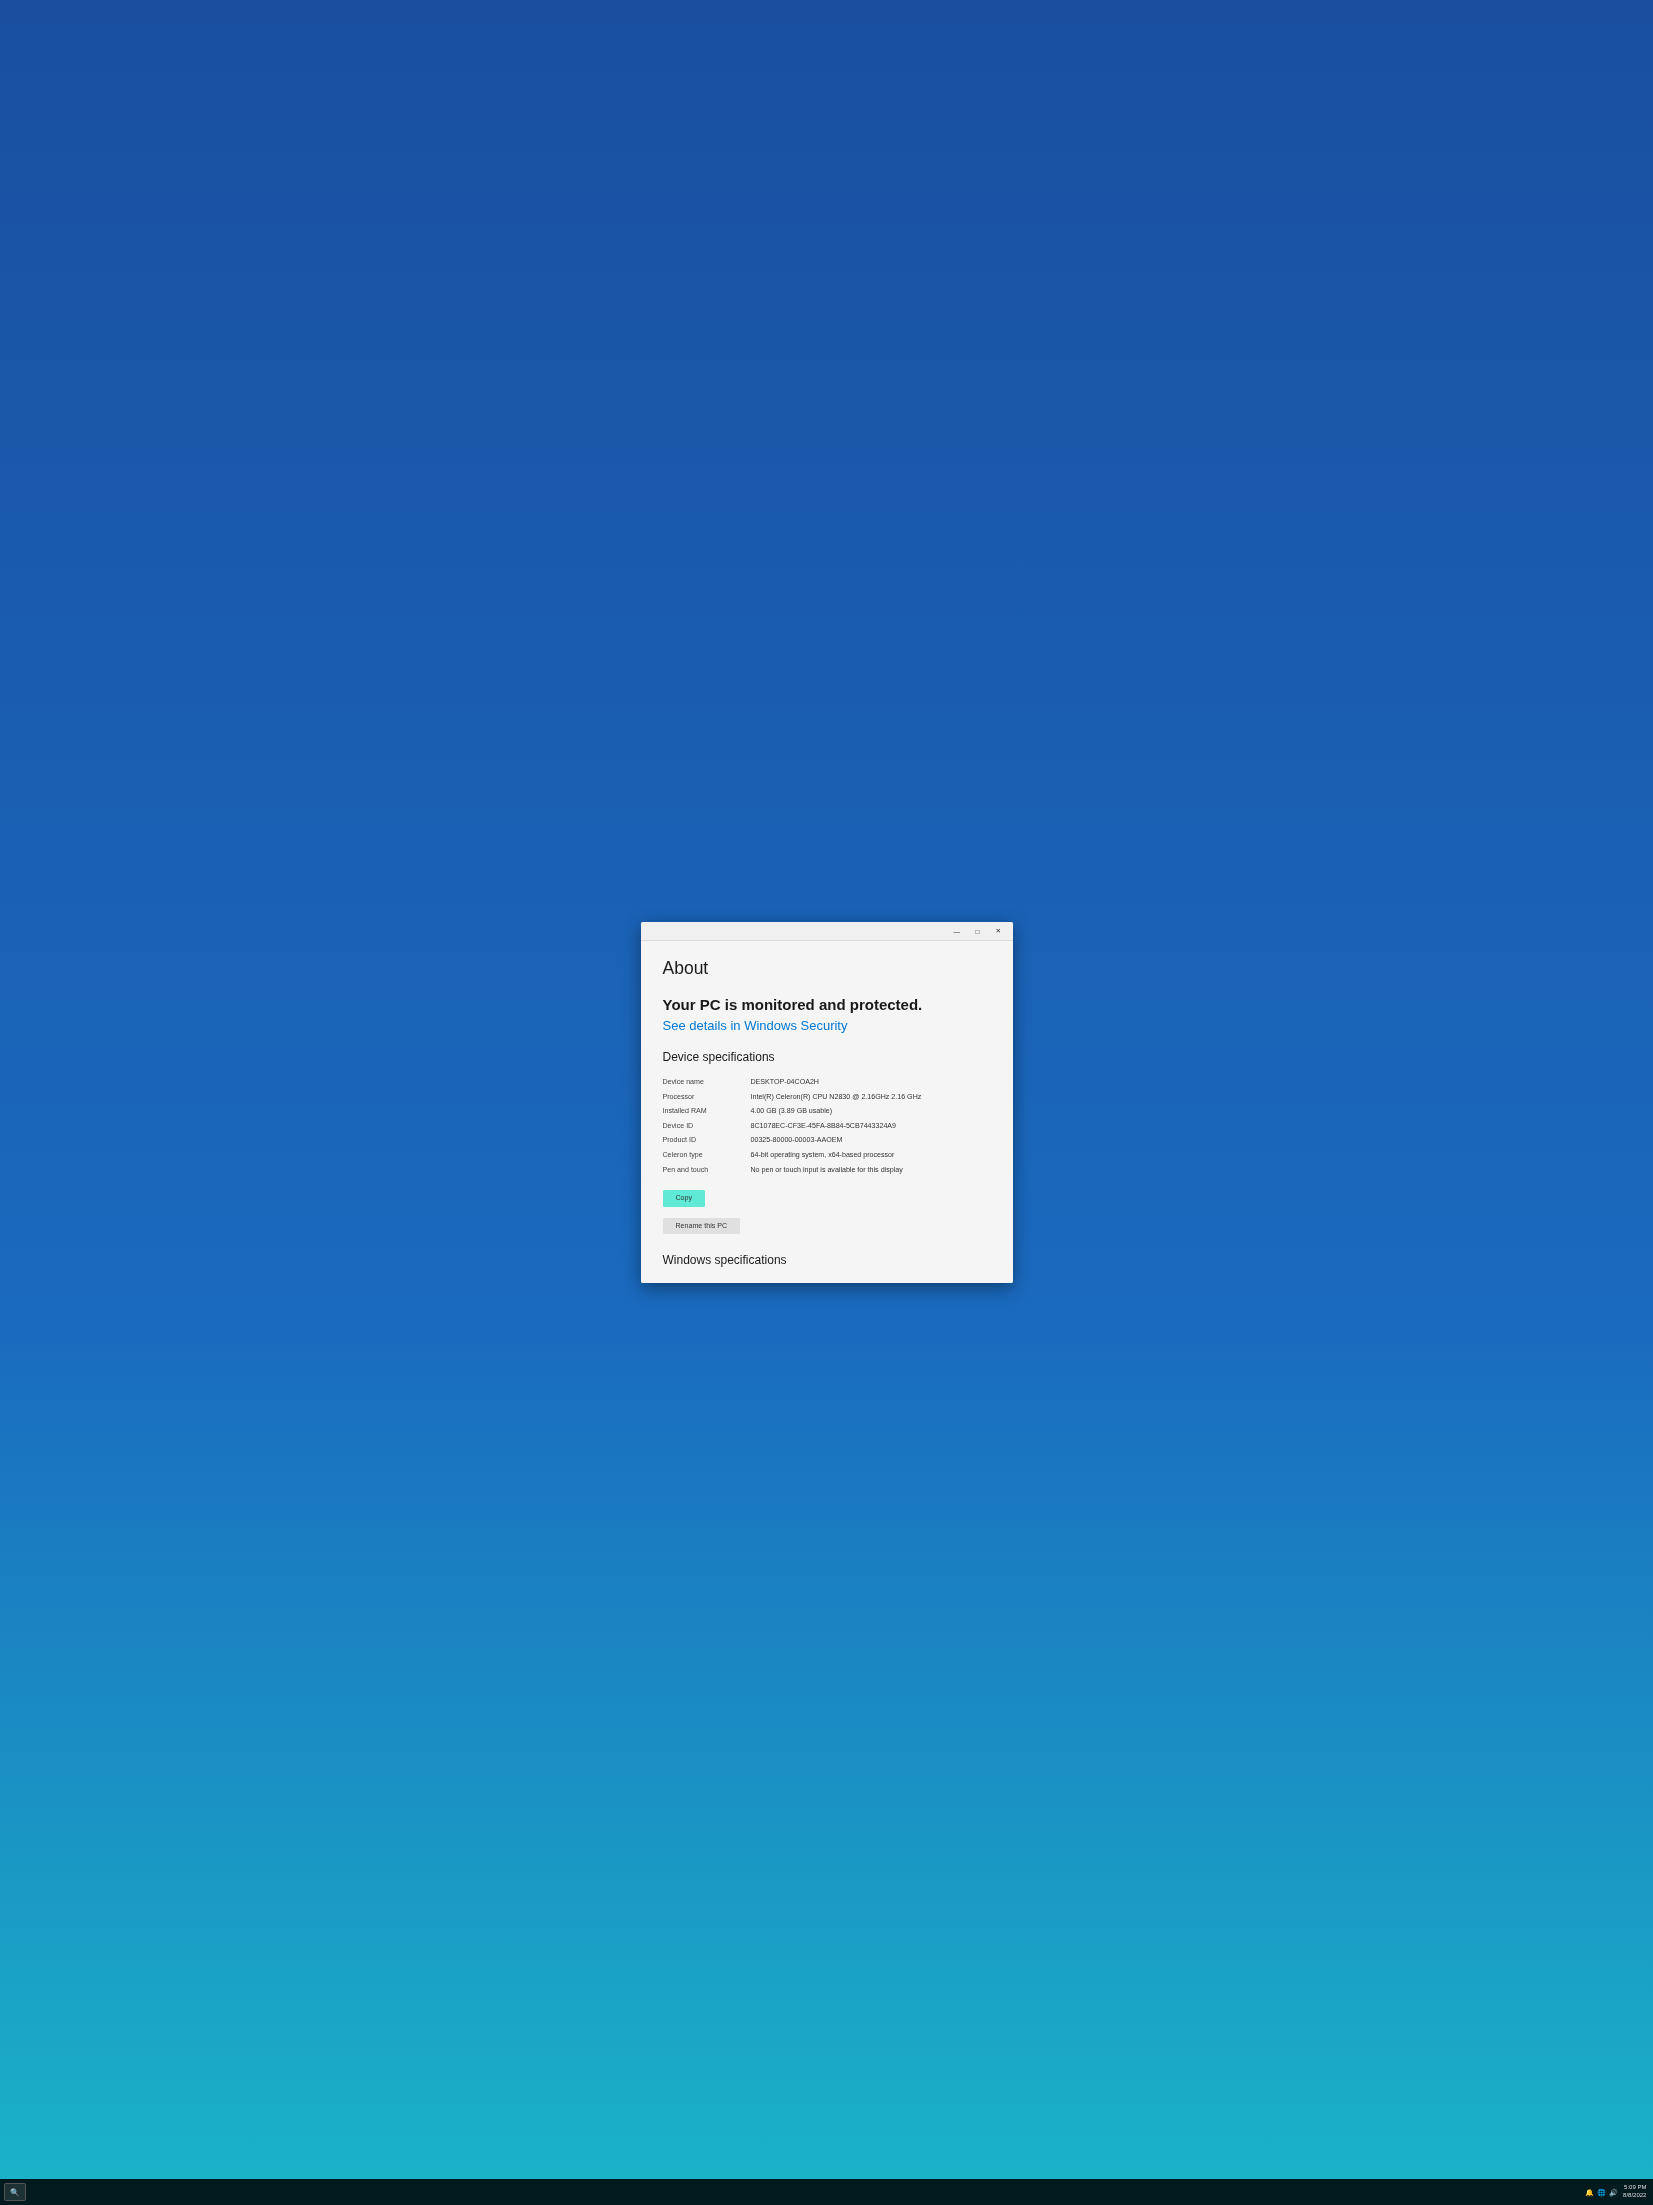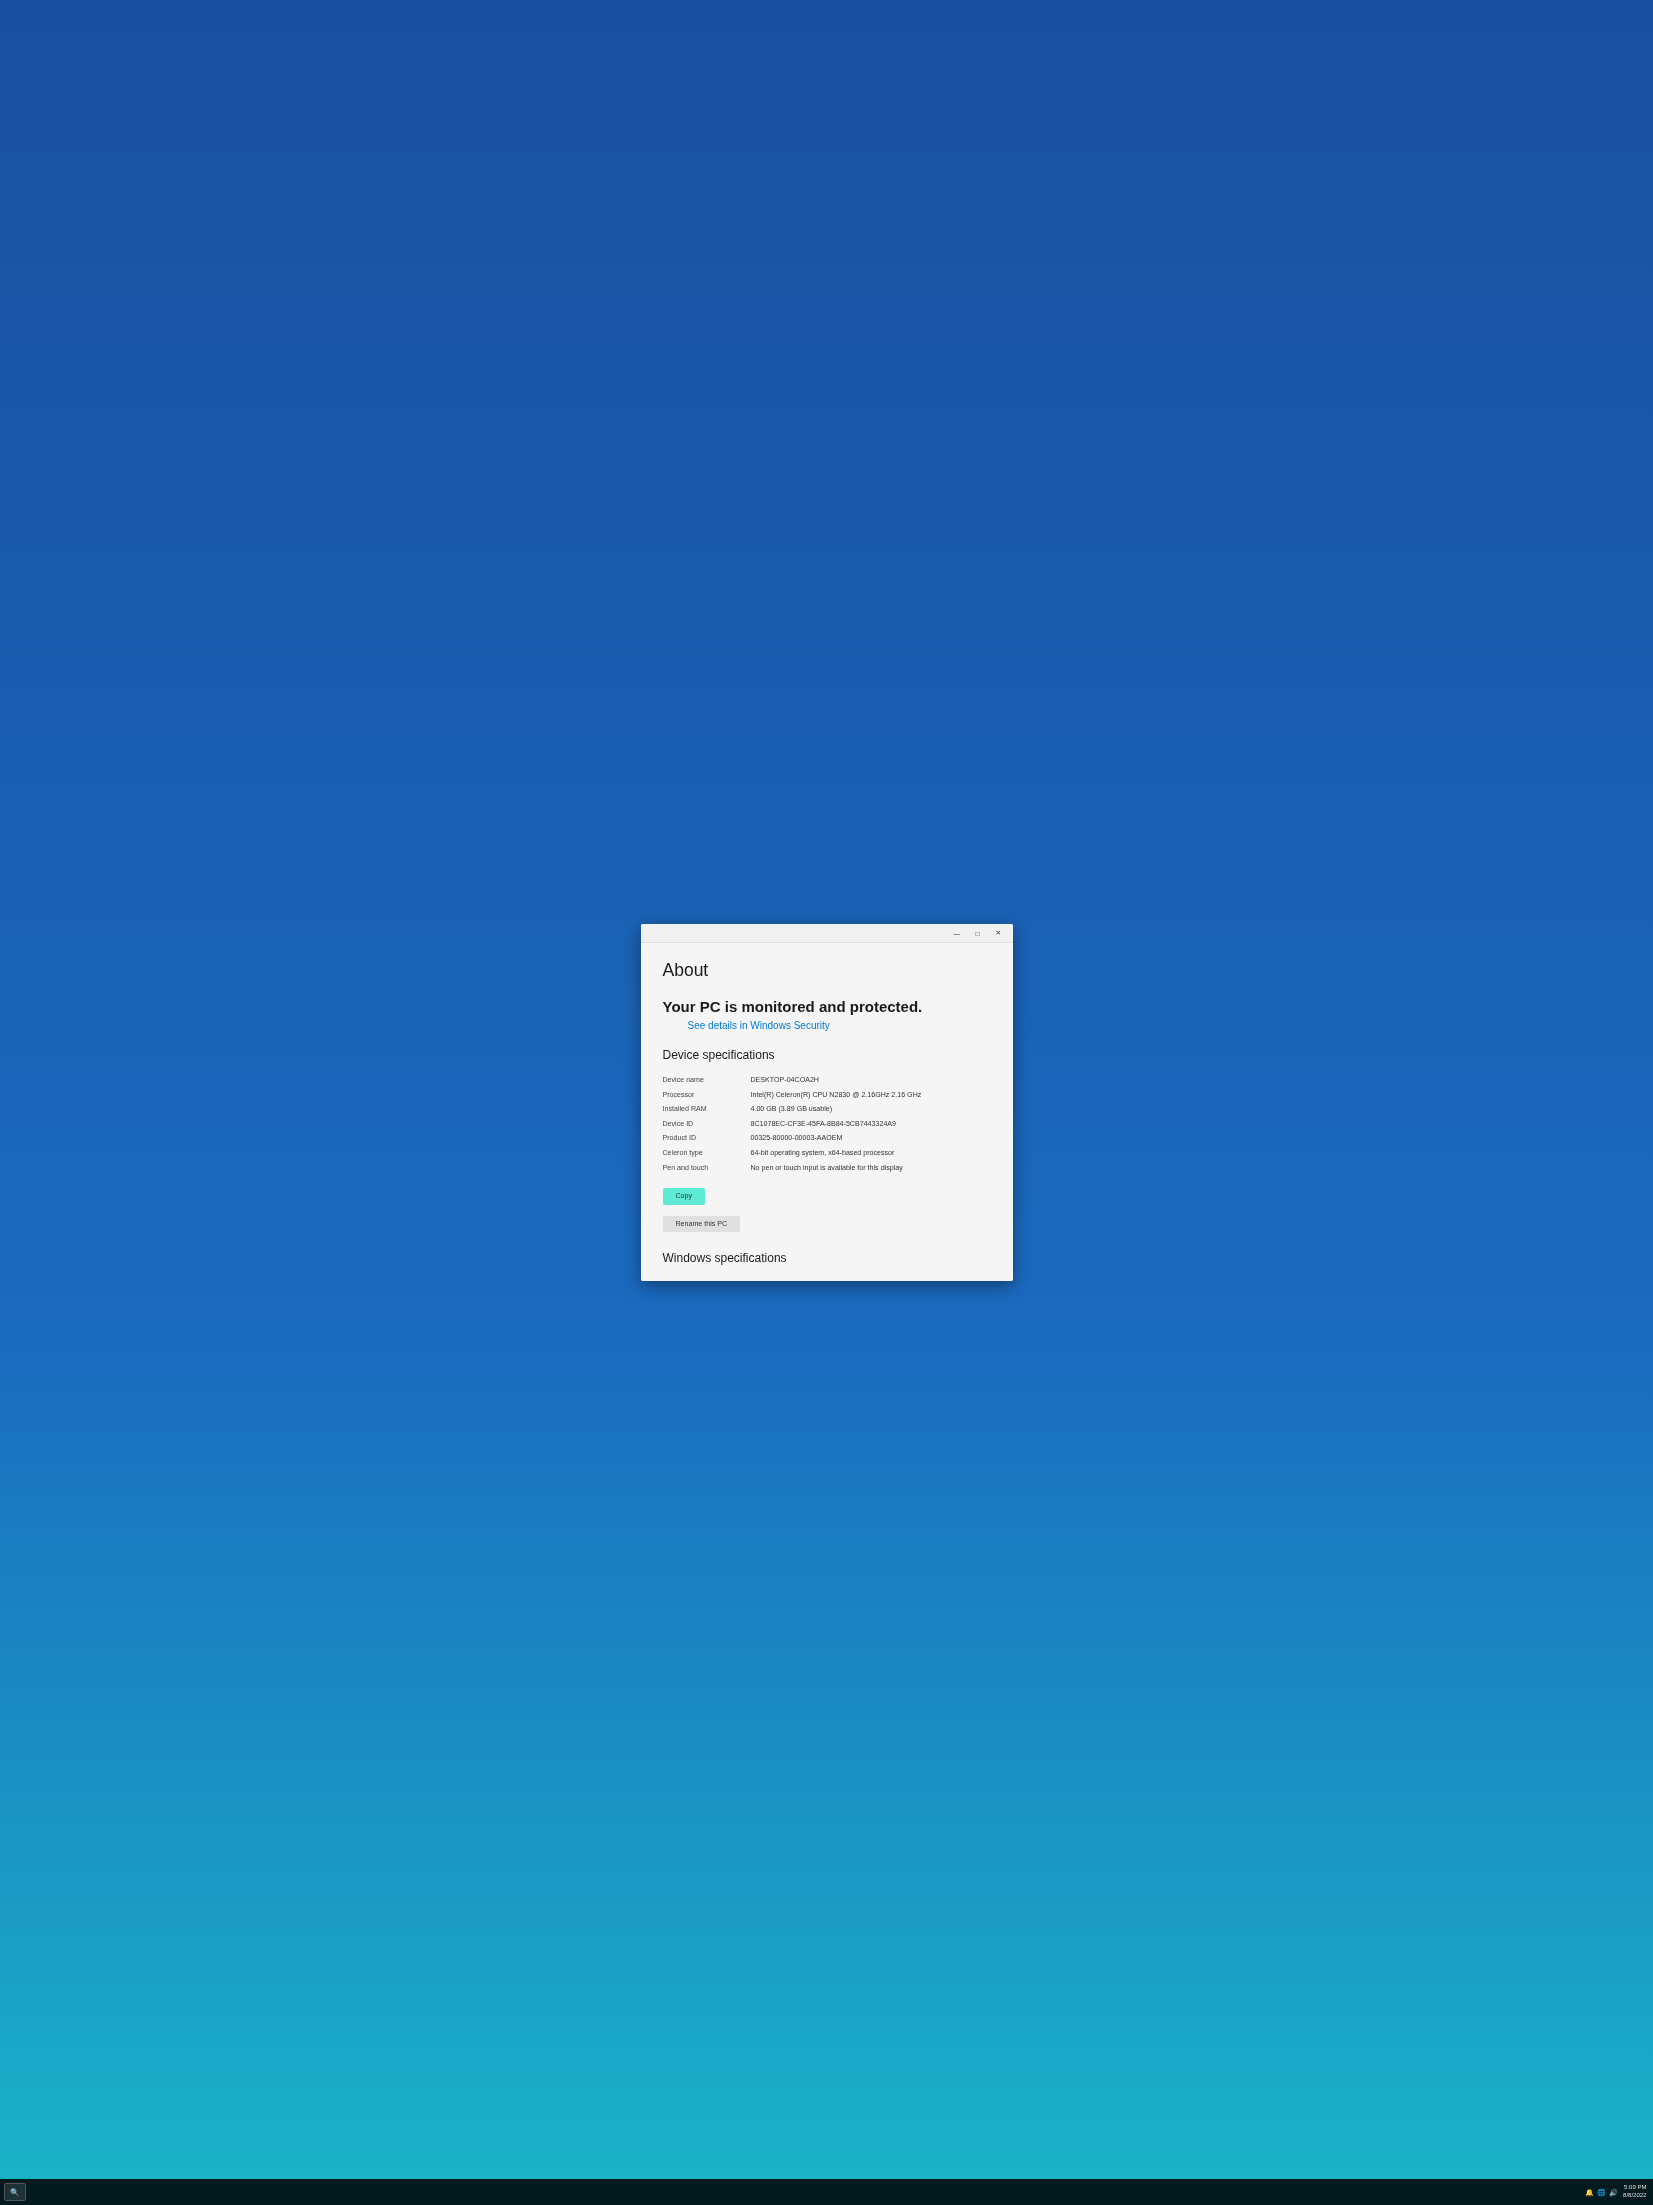--- a/index.html
+++ b/index.html
@@ -122,26 +122,25 @@
 
     .protection-text {
       font-size: 15px;
       font-weight: 600;
       color: #1a1a1a;
       margin-bottom: 5.5px;
     }
 
     .security-link {
       color: #0078d4;
-      font-size: 10px;
+      font-size: 13px;
       text-decoration: none;
       cursor: pointer;
       display: inline-block;
       margin-bottom: 16.4px;
-      margin-left: 25px;
     }
 
     .section-title {
       font-size: 12px;
       font-weight: 300;
       color: #1a1a1a;
       margin-bottom: 11px;
       border-top: none;
     }
 

